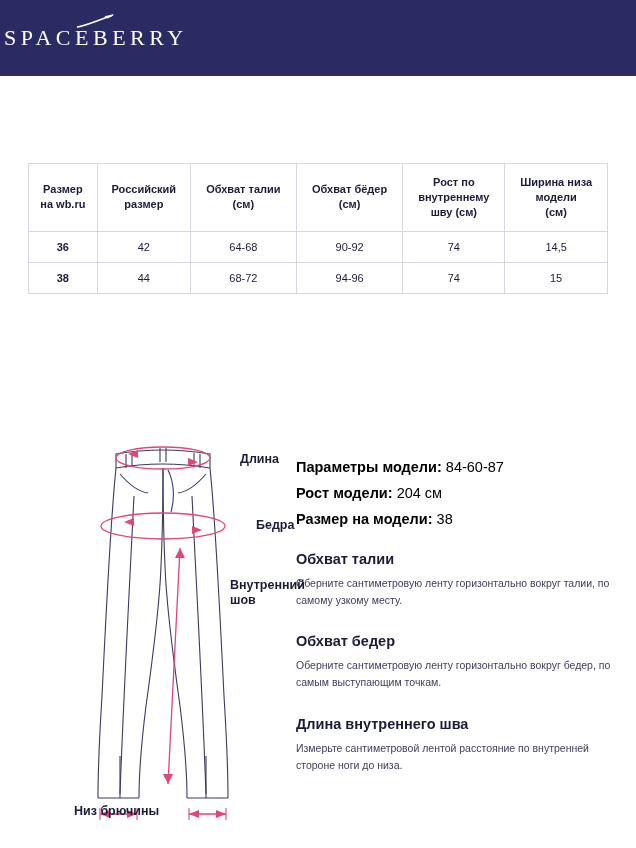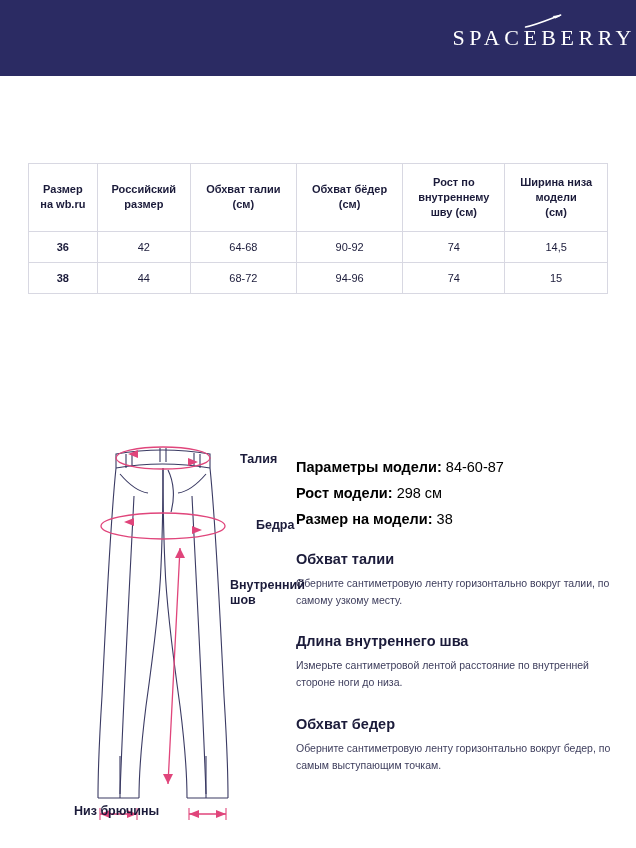--- a/index.html
+++ b/index.html
@@ -13,21 +13,21 @@
     position: relative;
     overflow: hidden;
   }
 
   
   .header {
     height: 76px;
     background: #2b2b63;
     display: flex;
     align-items: center;
-    justify-content: flex-end;
+    justify-content: flex-start;
   }
   .logo-wrap {
     position: relative;
     display: flex;
     align-items: center;
     justify-content: center;
   }
   .logo-text {
     color: #ffffff;
     font-family: "Liberation Serif", serif;
@@ -251,51 +251,51 @@
         <polygon points="152,122 147,132 157,132"></polygon>
         <polygon points="140,358 135,348 145,348"></polygon>
 
         <polygon points="72,388 82,384 82,392"></polygon>
         <polygon points="109,388 99,384 99,392"></polygon>
         <polygon points="161,388 171,384 171,392"></polygon>
         <polygon points="198,388 188,384 188,392"></polygon>
       </g>
     </svg>
 
-    <div class="cap cap-waist">Талия</div>
+    <div class="cap cap-waist">Длина</div>
     <div class="cap cap-hips">Бедра</div>
     <div class="cap cap-inseam">
       <span>Внутренний</span><br>
       <span>шов</span>
     </div>
     <div class="cap cap-bottom">Низ брючины</div>
   </div>
 
   <div class="info">
     <div class="param-line">
       <span class="lbl">Параметры модели:</span>
       <span class="val">84-60-87</span>
     </div>
     <div class="param-line">
       <span class="lbl">Рост модели:</span>
-      <span class="val">298 см</span>
+      <span class="val">204 см</span>
     </div>
     <div class="param-line">
       <span class="lbl">Размер на модели:</span>
       <span class="val">38</span>
     </div>
 
     <div class="section">
       <h3>Обхват талии</h3>
       <p>Оберните сантиметровую ленту горизонтально вокруг талии, по самому узкому месту.</p>
     </div>
 
     <div class="section">
+      <h3>Обхват бедер</h3>
+      <p>Оберните сантиметровую ленту горизонтально вокруг бедер, по самым выступающим точкам.</p>
+    </div>
+
+    <div class="section">
       <h3>Длина внутреннего шва</h3>
       <p>Измерьте сантиметровой лентой расстояние по внутренней стороне ноги до низа.</p>
     </div>
-
-    <div class="section">
-      <h3>Обхват бедер</h3>
-      <p>Оберните сантиметровую ленту горизонтально вокруг бедер, по самым выступающим точкам.</p>
-    </div>
   </div>
 </div>
 
 </body></html>

